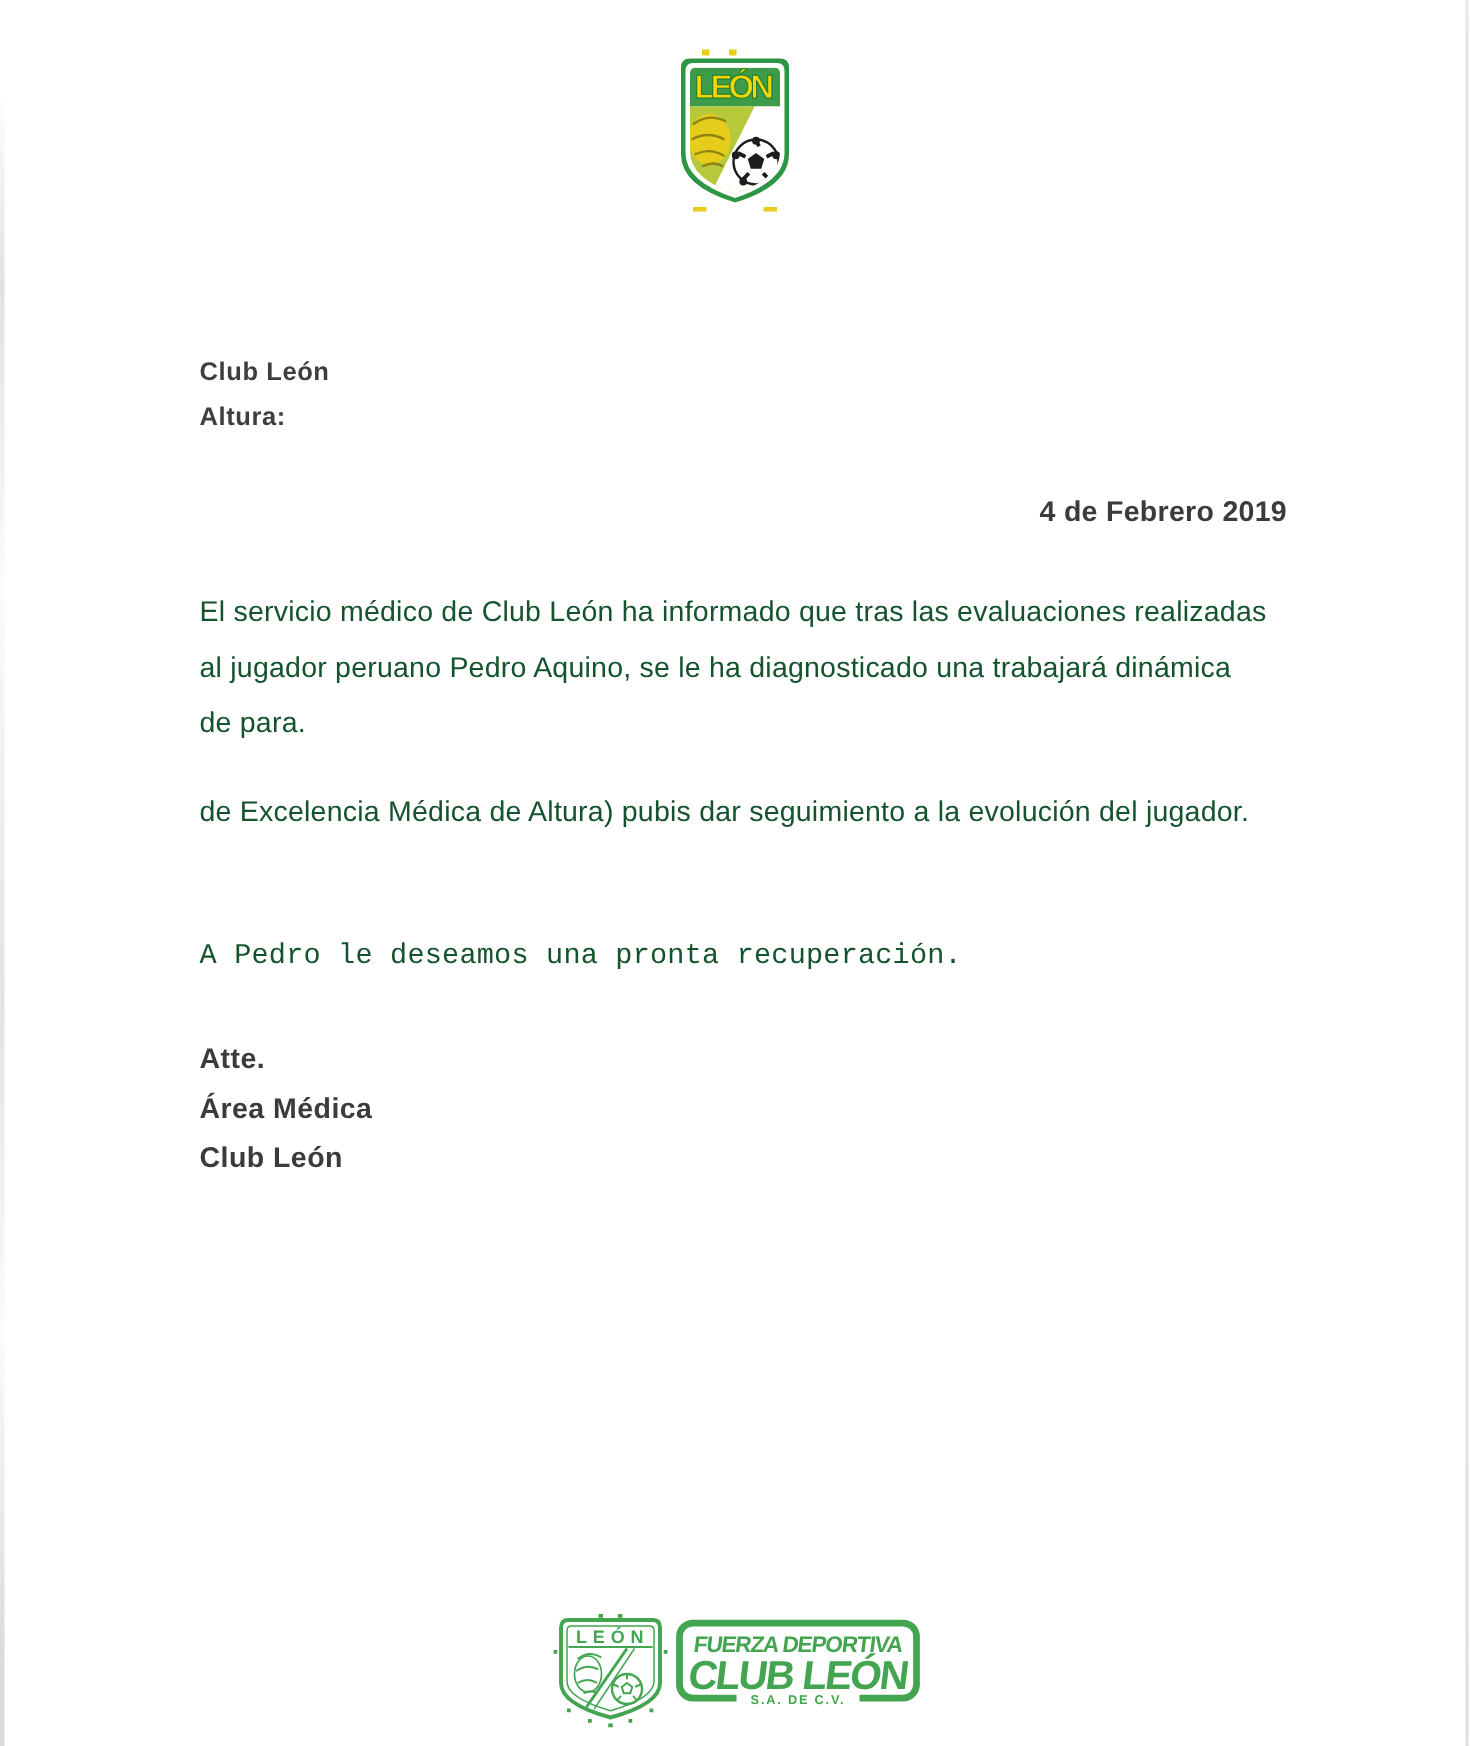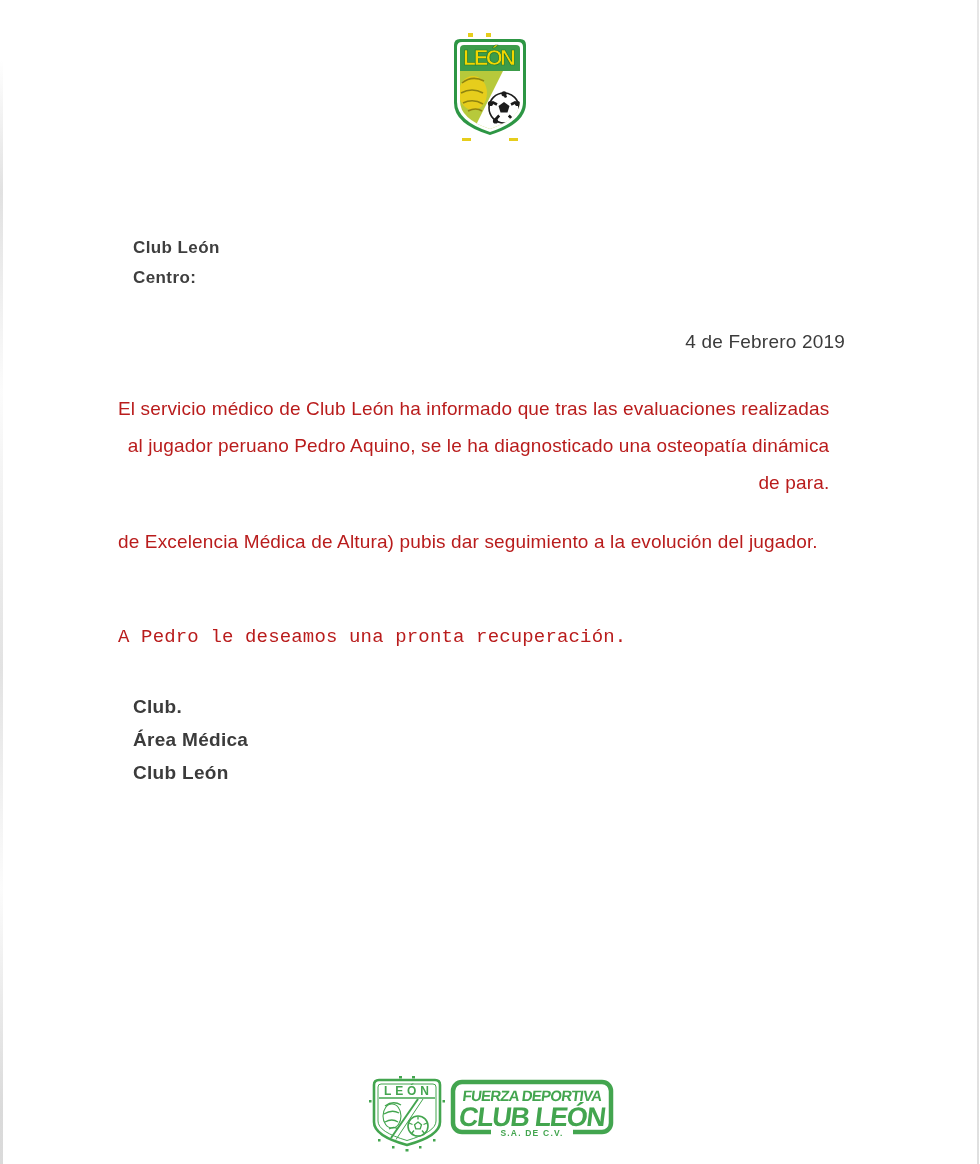--- a/index.html
+++ b/index.html
@@ -8,24 +8,24 @@
     font-family:"Liberation Sans", sans-serif;overflow:hidden;
   }
   .page{position:absolute;inset:0;background:#ffffff;}
   .scan-edge-right{position:absolute;top:0;bottom:0;right:1px;width:2px;
     background:linear-gradient(#d2d2d2,#c6c6c6);opacity:.55;}
   .scan-edge-left{position:absolute;top:60px;bottom:0;left:0;width:3px;
     background:linear-gradient(180deg,rgba(190,190,190,0) 0%,rgba(170,170,170,.35) 12%,rgba(190,190,190,.05) 30%,rgba(160,160,160,.3) 55%,rgba(190,190,190,.05) 75%,rgba(150,150,150,.35) 95%);}
   .crest{position:absolute;left:446px;top:31px;}
   .letter-head{position:absolute;left:133px;top:233px;
     font-size:17px;font-weight:bold;line-height:30px;color:#3e3e3e;letter-spacing:.4px;}
-  .date-line{position:absolute;right:135px;top:331px;
-    font-size:19px;font-weight:normal;color:#3b3b3b;letter-spacing:.2px;}
-  .para{position:absolute;left:118px;font-size:19px;line-height:37px;
-    color:#b91c1c;letter-spacing:.15px;white-space:nowrap;text-align:right;}
+  .date-line{position:absolute;right:122px;top:331px;
+    font-size:19px;font-weight:bold;color:#3b3b3b;letter-spacing:.2px;}
+  .para{position:absolute;left:133px;font-size:19px;line-height:37px;
+    color:#14532d;letter-spacing:.15px;white-space:nowrap;}
   .para-1{top:390px;}
   .para-2{top:523px;}
   .para-3{top:619px;font-family:Liberation Mono, monospace;}
   .signature{position:absolute;left:133px;top:690px;font-size:19px;font-weight:bold;
     line-height:33px;color:#3b3b3b;letter-spacing:.3px;white-space:nowrap;}
   .footer-logo{position:absolute;left:365px;top:1076px;}
   svg text{font-family:"Liberation Sans", sans-serif;}
 </style>
 </head>
 <body>
@@ -64,41 +64,41 @@
     </g>
 
     <text x="44" y="34" text-anchor="middle" font-size="22" font-weight="bold" fill="#f2d600" stroke="#1f7a33" stroke-width="0.7" letter-spacing="1" textLength="54">LEÓN</text>
 
     <rect x="16" y="107" width="9" height="3" fill="#e6cd1c"></rect>
     <rect x="63" y="107" width="9" height="3" fill="#e6cd1c"></rect>
   </svg>
 
   <div class="letter-head">
     <div>Club León</div>
-    <div>Centro:</div>
+    <div>Altura:</div>
   </div>
 
   <div class="date-line">4 de Febrero 2019</div>
 
   <div class="para para-1">
     <div>El servicio médico de Club León ha informado que tras las evaluaciones realizadas</div>
-    <div>al jugador peruano Pedro Aquino, se le ha diagnosticado una osteopatía dinámica</div>
+    <div>al jugador peruano Pedro Aquino, se le ha diagnosticado una trabajará dinámica</div>
     <div>de para.</div>
   </div>
 
   <div class="para para-2">
     <div>de Excelencia Médica de Altura) pubis dar seguimiento a la evolución del jugador.</div>
   </div>
 
   <div class="para para-3">
     <div>A Pedro le deseamos una pronta recuperación.</div>
   </div>
 
   <div class="signature">
-    <div>Club.</div>
+    <div>Atte.</div>
     <div>Área Médica</div>
     <div>Club León</div>
   </div>
 
   <svg class="footer-logo" width="250" height="78" viewBox="0 0 250 78">
     <g stroke="#43a54f" fill="none">
 
       <path d="M42,4 L70,4 Q75,4 75,9 L75,46 Q75,60 42,69 Q9,60 9,46 L9,9 Q9,4 14,4 Z" stroke-width="2.6" fill="#ffffff"></path>
       <path d="M42,8 L68,8 Q71,8 71,11 L71,45 Q71,56 42,64.5 Q13,56 13,45 L13,11 Q13,8 16,8 Z" stroke-width="1"></path>
 

